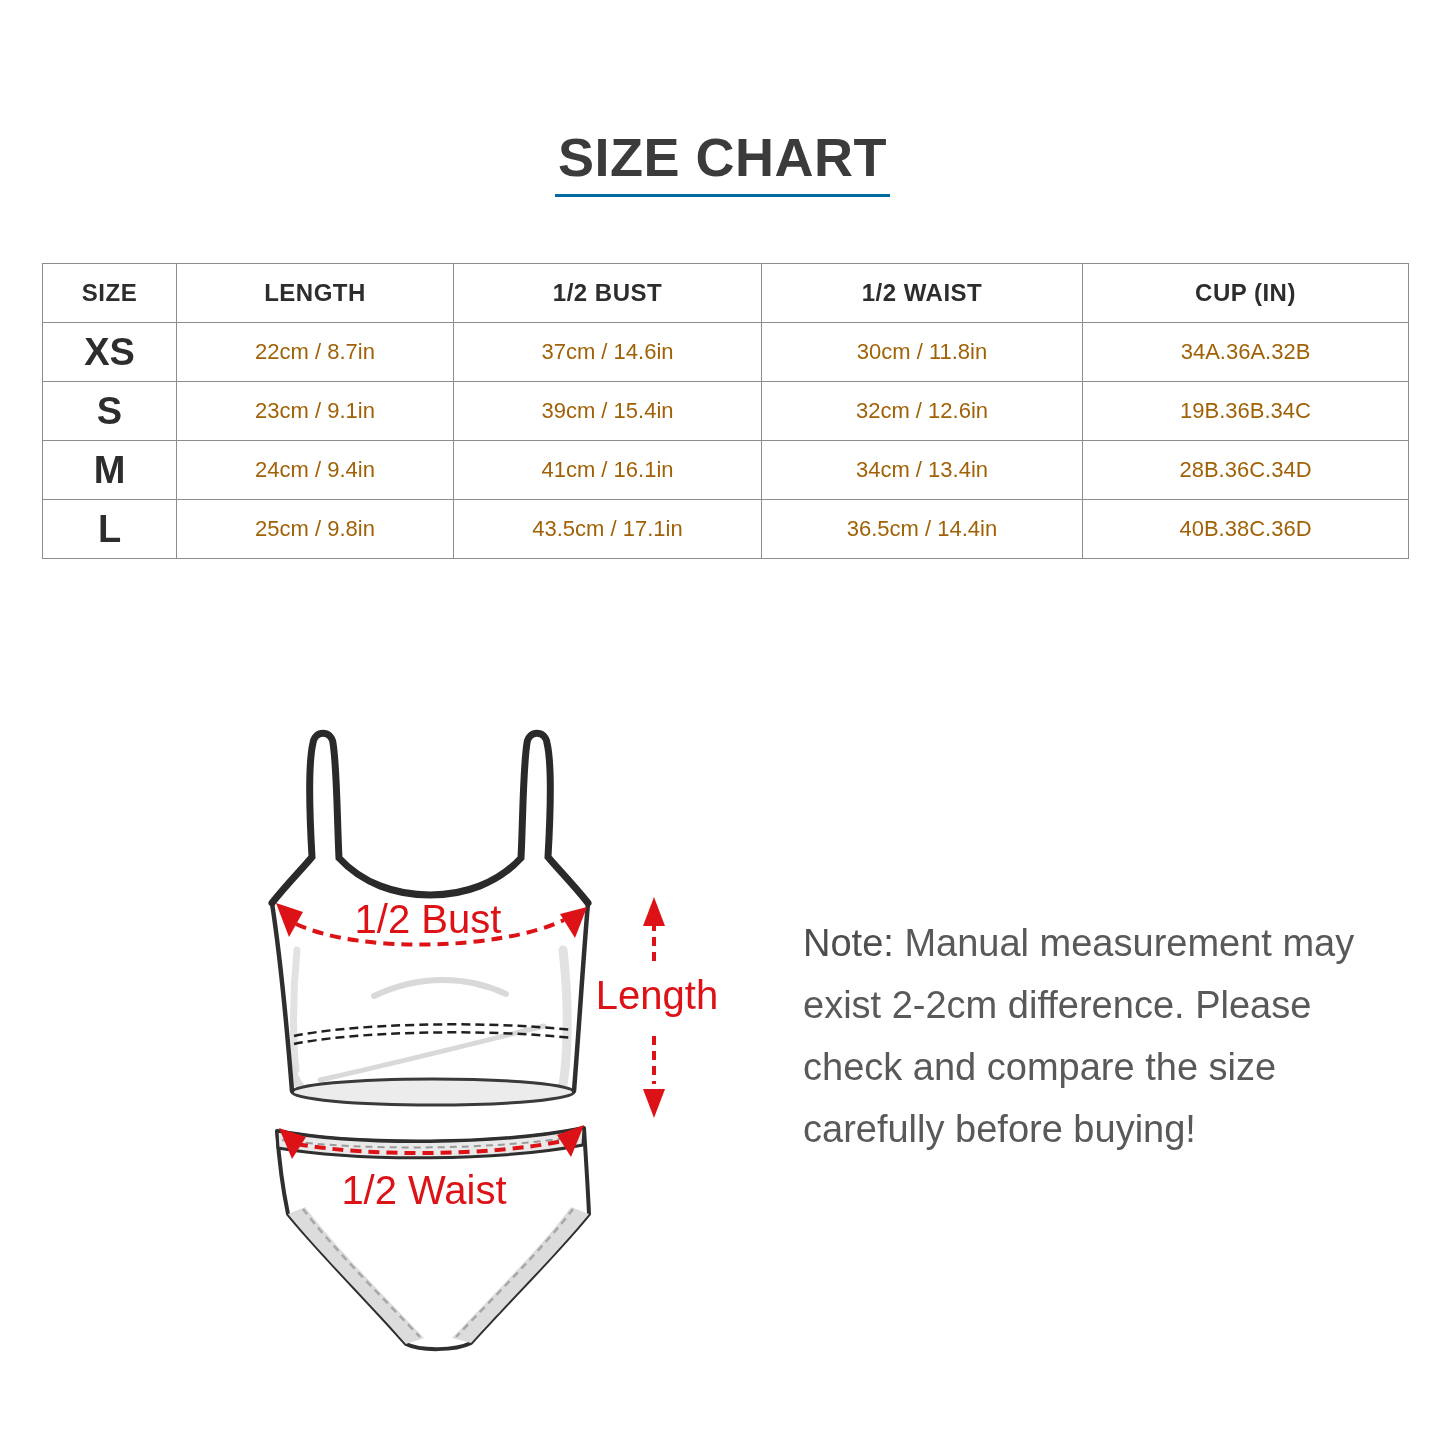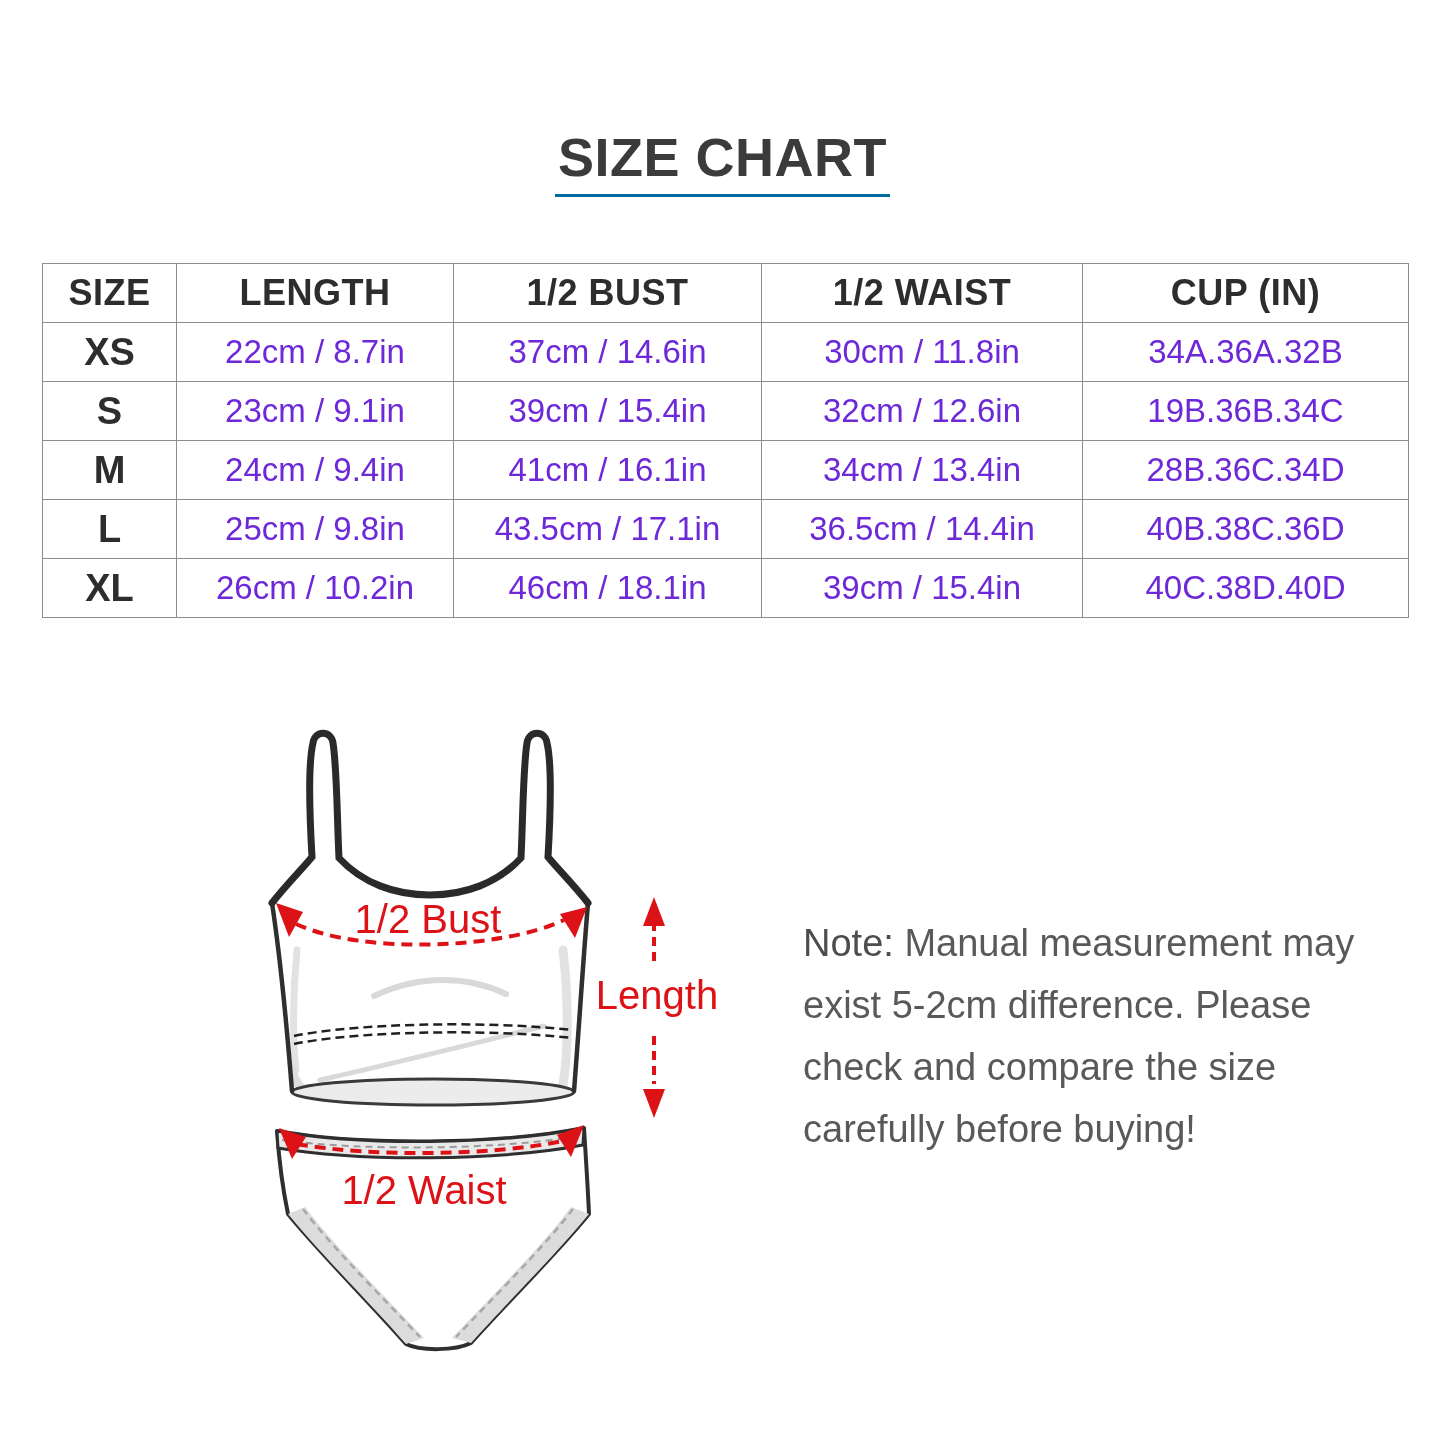--- a/index.html
+++ b/index.html
@@ -15,23 +15,23 @@
     border-bottom:3px solid #0369a1;
   }
   table.size-table {
     position:absolute; left:42px; top:263px; width:1366px;
     border-collapse:collapse; table-layout:fixed;
   }
   .size-table th, .size-table td {
     border:1px solid #8d8d8d; height:59px; text-align:center; vertical-align:middle;
     padding:0 4px; overflow:hidden; white-space:nowrap;
   }
-  .size-table thead th { font-size:36px; font-weight:700; color:#2d2d2d; letter-spacing:0.5px; }
+  .size-table thead th { font-size:24px; font-weight:700; color:#2d2d2d; letter-spacing:0.5px; }
   .size-table tbody th { font-size:38px; font-weight:700; color:#2d2d2d; }
-  .size-table td { font-size:33px; font-weight:400; color:#6d28d9; }
+  .size-table td { font-size:22px; font-weight:400; color:#a16207; }
   .note {
     position:absolute; left:803px; top:912px; width:582px;
     font-size:38px; line-height:62px; color:#595959; font-weight:400;
   }
   .note b { font-weight:400; color:#4d4d4f; }
   svg.diagram { position:absolute; left:230px; top:715px; width:560px; height:680px; }
   svg.diagram text { font-size:40px; fill:#dd1217; }
 </style>
 </head>
 <body>
@@ -80,27 +80,20 @@
         <td>41cm / 16.1in</td>
         <td>34cm / 13.4in</td>
         <td>28B.36C.34D</td>
       </tr>
       <tr>
         <th>L</th>
         <td>25cm / 9.8in</td>
         <td>43.5cm / 17.1in</td>
         <td>36.5cm / 14.4in</td>
         <td>40B.38C.36D</td>
-      </tr>
-      <tr>
-        <th>XL</th>
-        <td>26cm / 10.2in</td>
-        <td>46cm / 18.1in</td>
-        <td>39cm / 15.4in</td>
-        <td>40C.38D.40D</td>
       </tr>
     </tbody>
   </table>
 
   <svg class="diagram" viewBox="230 715 560 680" aria-hidden="true">
 
     <g>
 
       <path d="M 272,903 C 281,962 287,1028 292,1090 L 574,1090 C 579,1028 583,962 588,903
                C 560,880 500,897 430,897 C 360,897 306,880 272,903 Z" fill="#ffffff"></path>
@@ -159,16 +152,16 @@
     <g>
       <path d="M 297,1144 C 370,1157 490,1156 563,1141" fill="none" stroke="#dd1217" stroke-width="4" stroke-dasharray="11 7"></path>
       <polygon points="279,1128 306,1137 292,1159" fill="#dd1217"></polygon>
       <polygon points="584,1125 557,1135 571,1157" fill="#dd1217"></polygon>
       <text x="424" y="1204" text-anchor="middle">1/2 Waist</text>
     </g>
   </svg>
 
   <div class="note">
     <b>Note:</b>
-    <span>Manual measurement may exist 5-2cm difference. Please check and compare the size carefully before buying!</span>
+    <span>Manual measurement may exist 2-2cm difference. Please check and compare the size carefully before buying!</span>
   </div>
 
 </div>
 
 </body></html>

